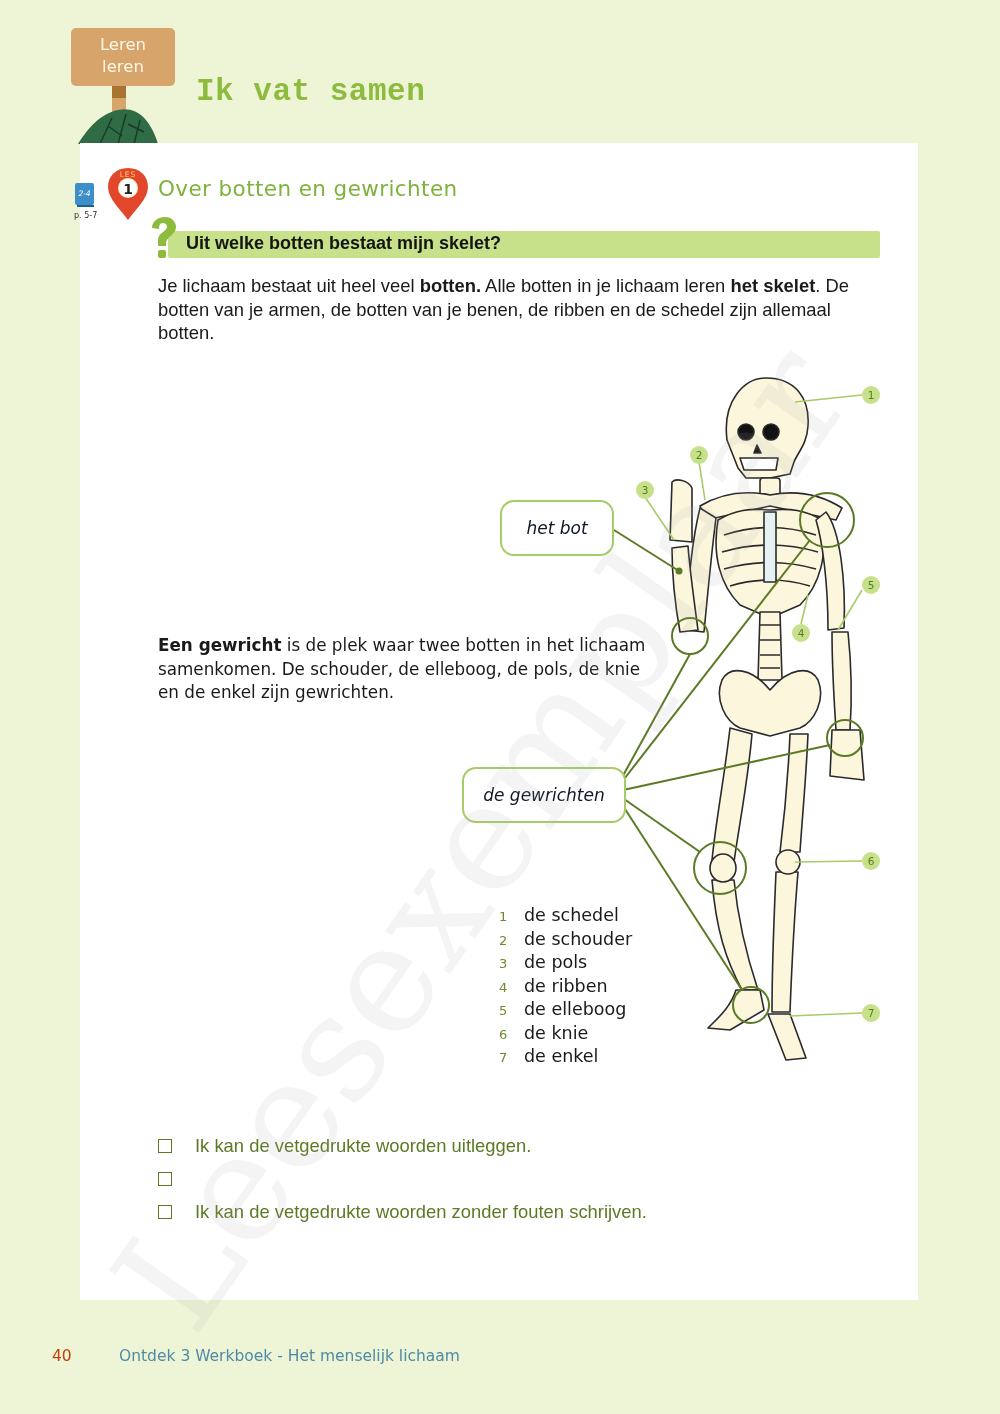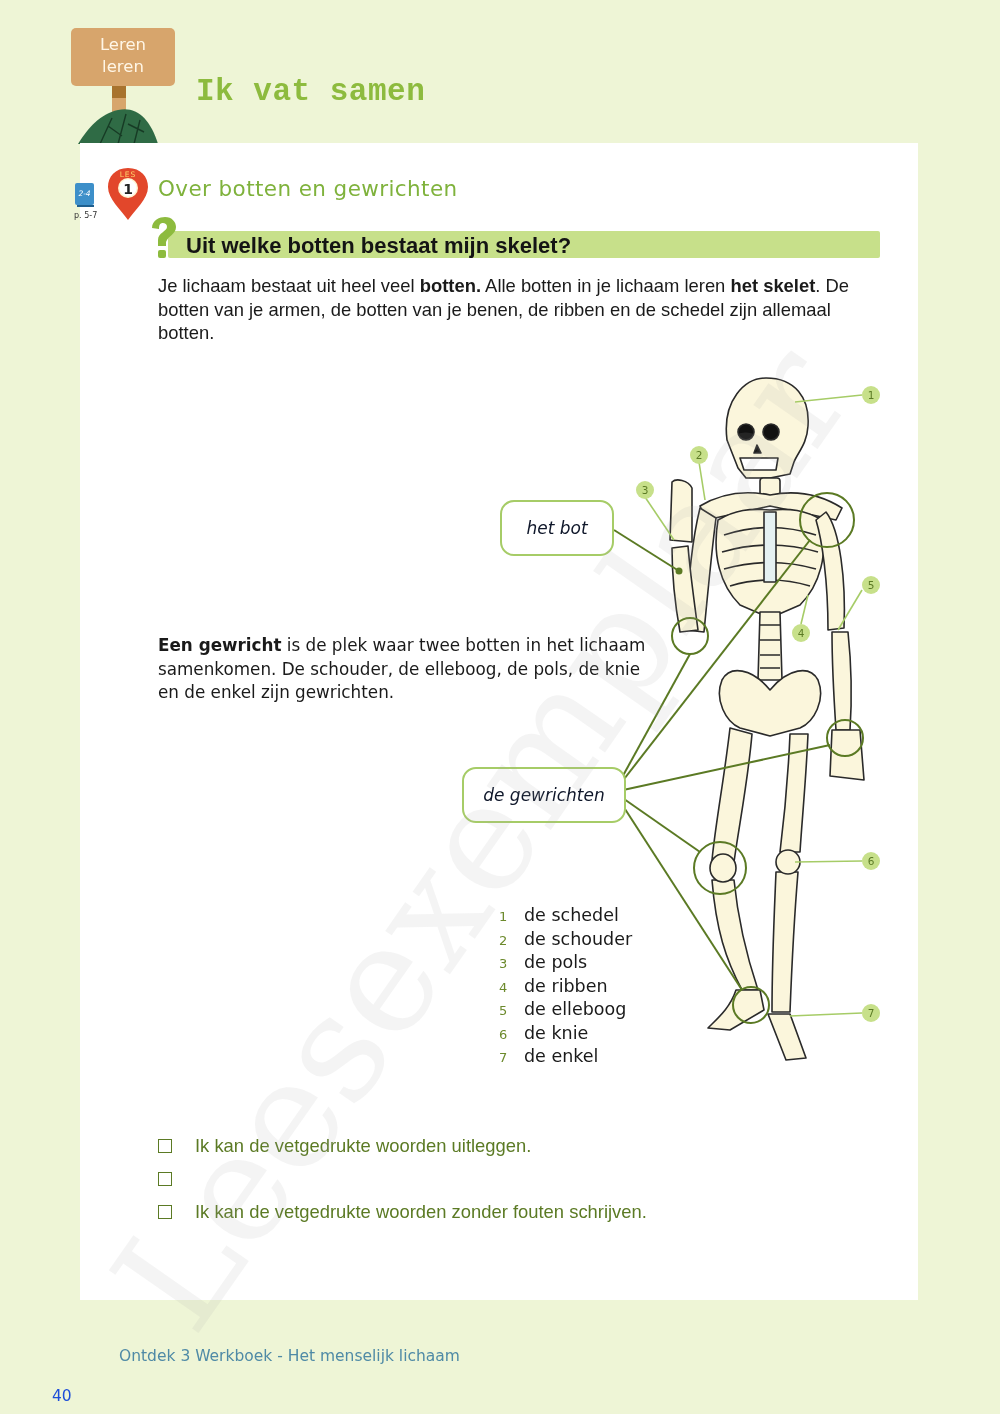--- a/index.html
+++ b/index.html
@@ -43,21 +43,21 @@
     left: 158px; top: 176px; font-size: 21.5px; color: #7fb23c; letter-spacing: 0.4px;
   }
 
   .question-bar {
     left: 168px; top: 231px; width: 712px; height: 27px;
     background: #c7e08a;
     border-radius: 2px;
   }
   .question-mark { left: 148px; top: 216px; }
   .question-text {
-    left: 186px; top: 233px; font-size: 22px; font-weight: bold; color: #141414;
+    left: 186px; top: 233px; font-size: 18px; font-weight: bold; color: #141414;
     font-family: "Liberation Sans", sans-serif;
   }
 
   .para {
     font-family: "Liberation Sans", sans-serif;
     font-size: 18.4px; line-height: 23.5px; color: #1a1a1a;
   }
   .p1 { left: 158px; top: 274px; width: 730px; }
   .p2 { left: 158px; top: 634px; width: 500px; font-family: "DejaVu Sans", sans-serif; font-size: 16.8px; line-height: 23.5px;}
 
@@ -74,21 +74,21 @@
   .legend-label { font-size: 17.5px; color: #1a1a1a; }
 
   .checklist { left: 158px; top: 1129px; }
   .check-row { display: flex; align-items: center; height: 33px; }
   .check-box { width: 14px; height: 14px; border: 1.5px solid #5b7a24; margin-right: 23px; }
   .check-text {
     font-family: "Liberation Sans", sans-serif;
     font-size: 18.4px; color: #5b7a24;
   }
 
-  .footer-num { left: 52px; top: 1347px; font-size: 15.5px; color: #1d4ed8; margin-top: 40px; }
+  .footer-num { left: 52px; top: 1347px; font-size: 15.5px; color: #c2410c; }
   .footer-title { left: 119px; top: 1347px; font-size: 15.5px; color: #4f8aa6; }
 
   .watermark {
     left: 80px; top: 1260px; font-family: "DejaVu Serif", serif; font-size: 150px;
     color: rgba(170,170,170,0.13); transform-origin: 0 0; transform: rotate(-55deg);
     white-space: nowrap; pointer-events: none;
   }
 </style>
 </head>
 <body>

